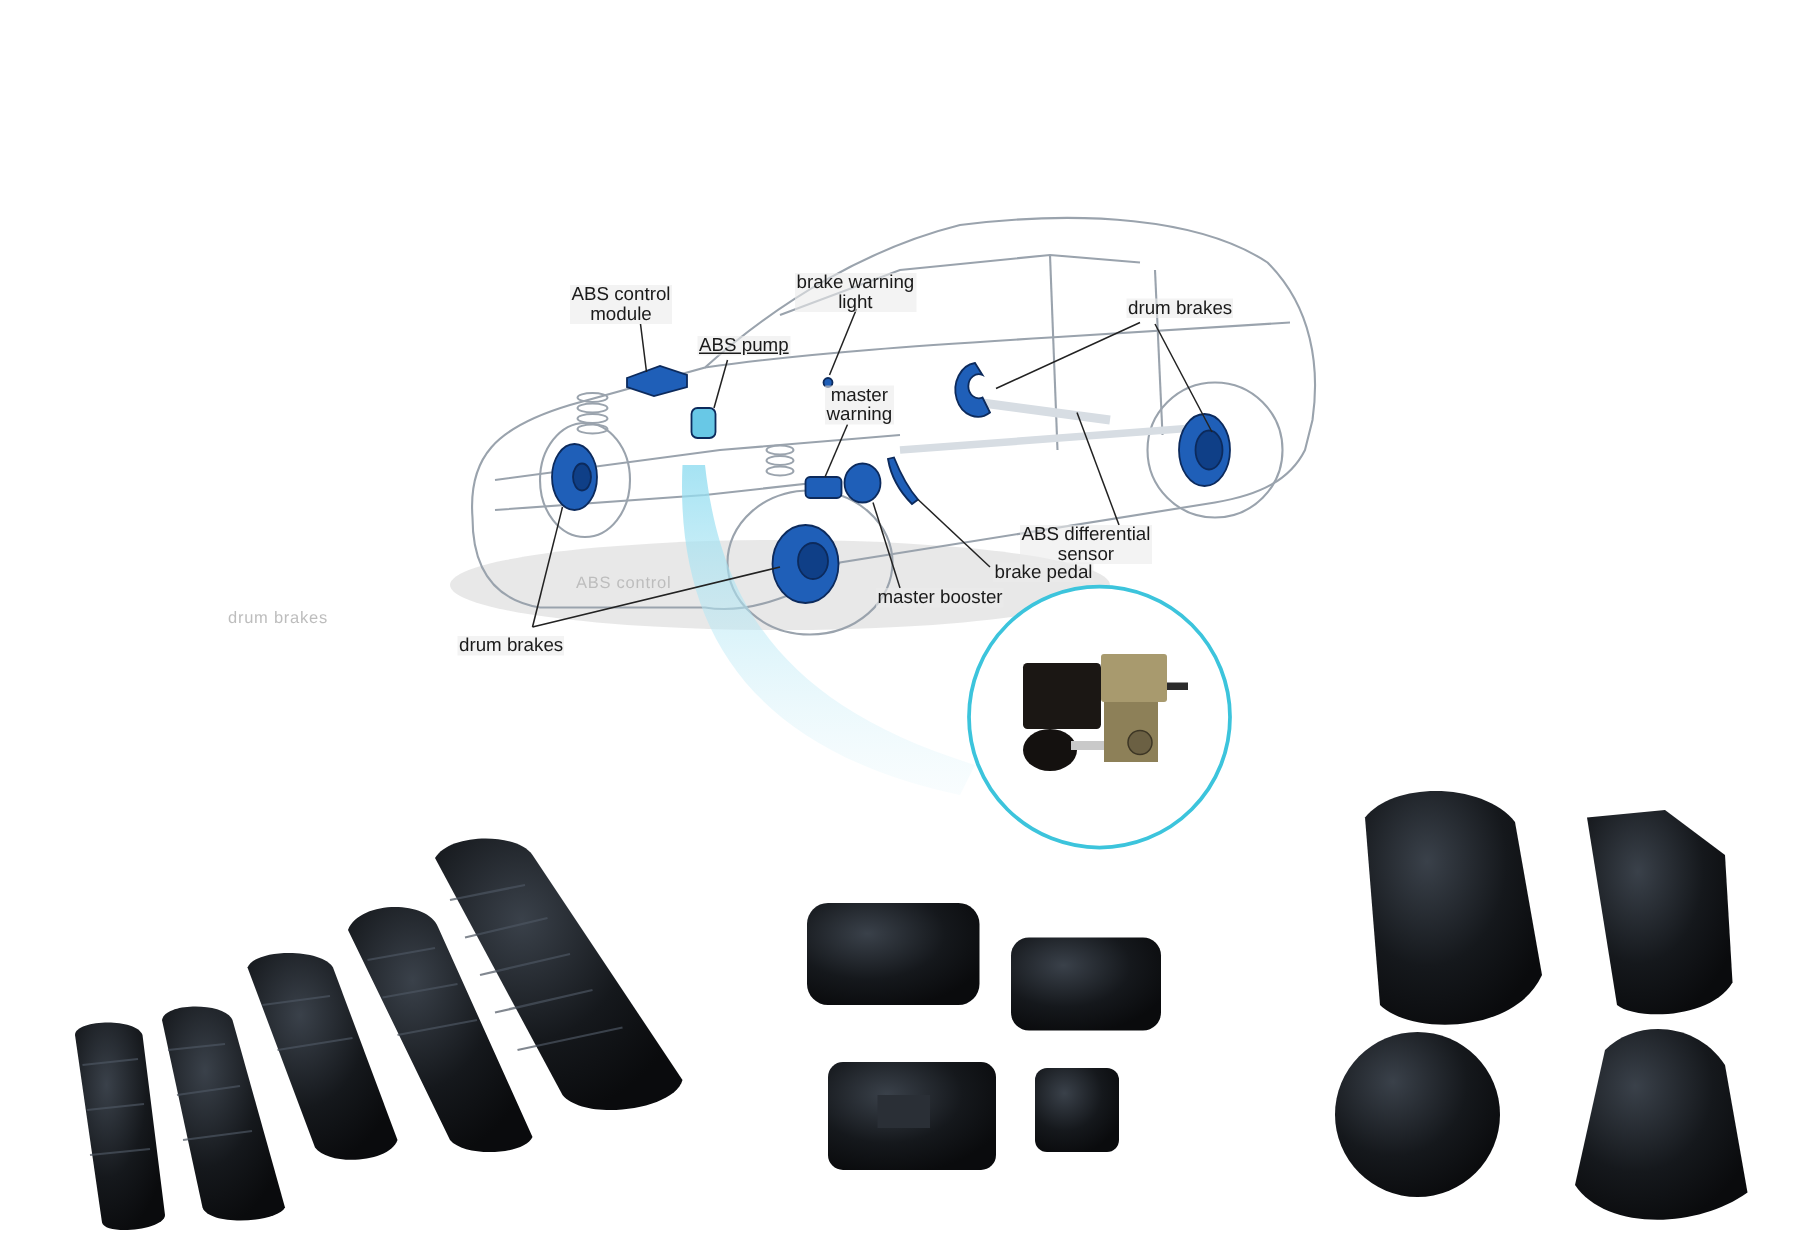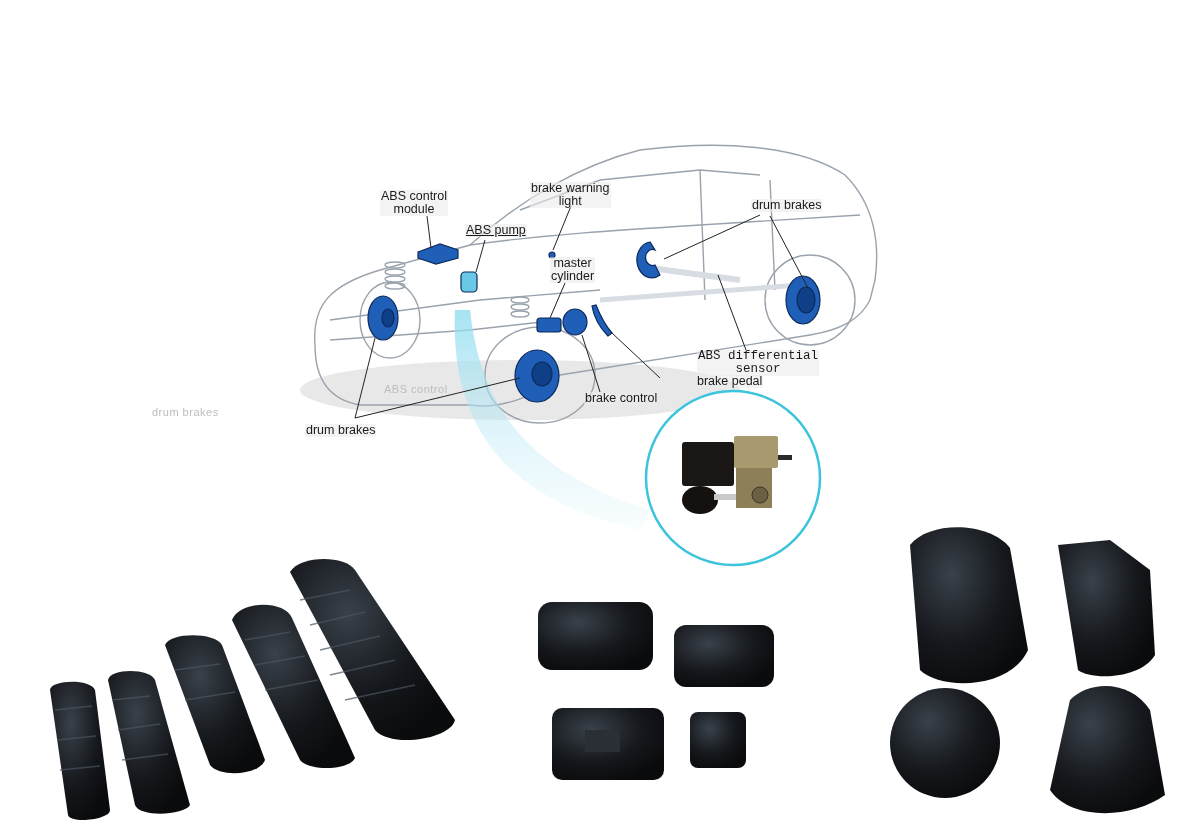--- a/index.html
+++ b/index.html
@@ -146,23 +146,23 @@
       <path d="M1070 700 C 1090 680, 1130 680, 1150 710 L 1165 795 C 1130 820, 1070 820, 1050 790 Z"></path>
     </g>
   </svg>
 
   <div class="label" style="left:380px;top:190px;white-space:pre-line;">ABS control
 module</div>
   <div class="label" style="left:465px;top:224px;text-decoration:underline;">ABS pump</div>
   <div class="label" style="left:530px;top:182px;white-space:pre-line;">brake warning
 light</div>
   <div class="label" style="left:550px;top:257px;white-space:pre-line;">master
-cylinder</div>
+warning</div>
   <div class="label" style="left:751px;top:199px;">drum brakes</div>
-  <div class="label" style="left:697px;top:350px;white-space:pre-line;font-family:Liberation Mono, monospace;">ABS differential
+  <div class="label" style="left:680px;top:350px;white-space:pre-line;">ABS differential
 sensor</div>
-  <div class="label" style="left:662px;top:375px;margin-left:34px;">brake pedal</div>
-  <div class="label" style="left:584px;top:392px;">brake control</div>
+  <div class="label" style="left:662px;top:375px;">brake pedal</div>
+  <div class="label" style="left:584px;top:392px;">master booster</div>
   <div class="label" style="left:305px;top:424px;">drum brakes</div>
 
   <div class="ghost" style="left:152px;top:406px;">drum brakes</div>
   <div class="ghost" style="left:384px;top:383px;">ABS control</div>
 </div>
 
 </body></html>

